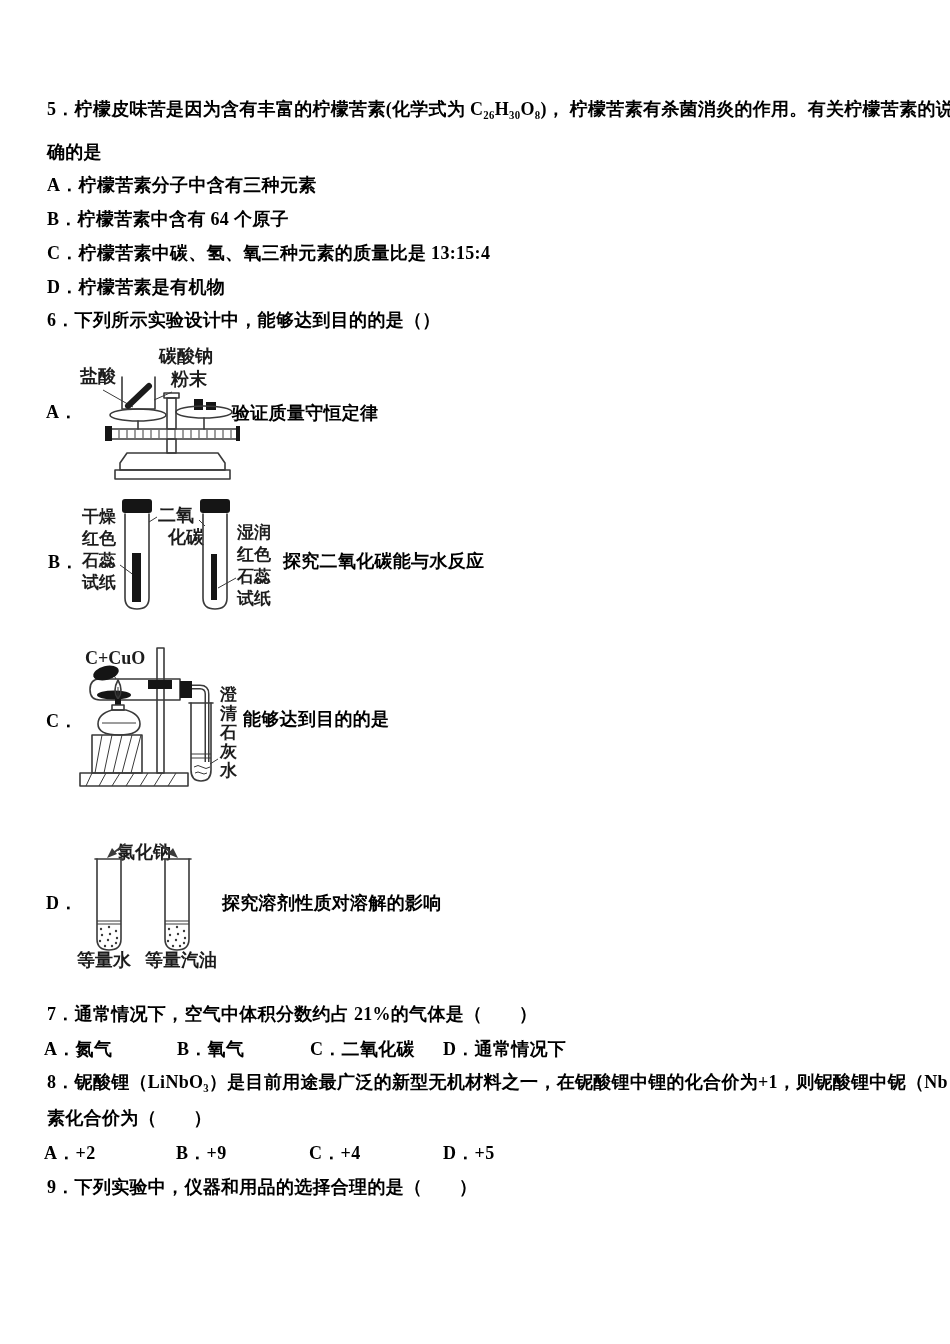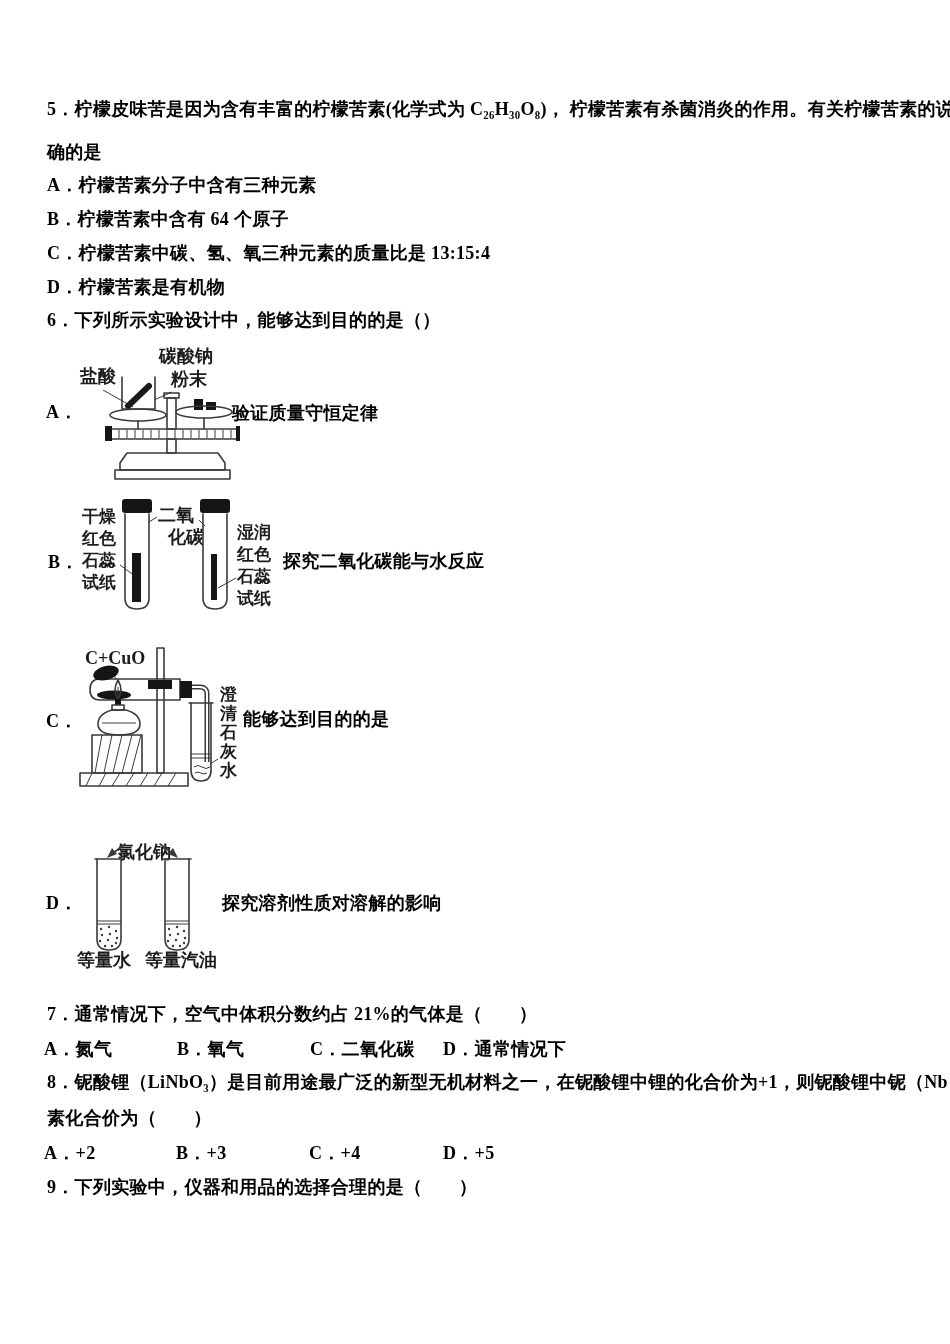--- a/index.html
+++ b/index.html
@@ -220,19 +220,19 @@
 
   <div class="t" style="left:47px;top:1004px;">7．通常情况下，空气中体积分数约占 21%的气体是（　　）</div>
   <div class="t" style="left:44px;top:1039px;">A．氮气</div>
   <div class="t" style="left:177px;top:1039px;">B．氧气</div>
   <div class="t" style="left:310px;top:1039px;">C．二氧化碳</div>
   <div class="t" style="left:443px;top:1039px;">D．通常情况下</div>
 
   <div class="t" style="left:47px;top:1072px;">8．铌酸锂（LiNbO₃）是目前用途最广泛的新型无机材料之一，在铌酸锂中锂的化合价为+1，则铌酸锂中铌（Nb）元</div>
   <div class="t" style="left:47px;top:1108px;">素化合价为（　　）</div>
   <div class="t" style="left:44px;top:1143px;">A．+2</div>
-  <div class="t" style="left:176px;top:1143px;">B．+3</div>
+  <div class="t" style="left:176px;top:1143px;">B．+9</div>
   <div class="t" style="left:309px;top:1143px;">C．+4</div>
   <div class="t" style="left:443px;top:1143px;">D．+5</div>
 
   <div class="t" style="left:47px;top:1177px;">9．下列实验中，仪器和用品的选择合理的是（　　）</div>
 
 </div>
 
 </body></html>

